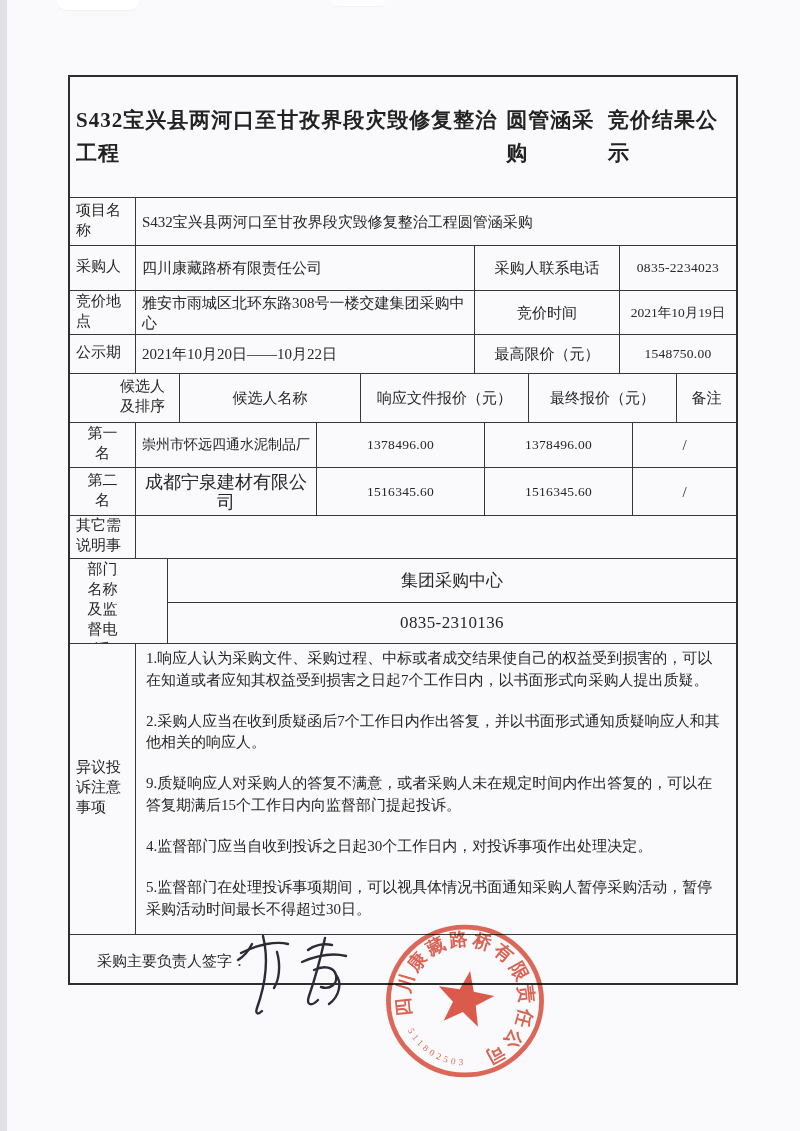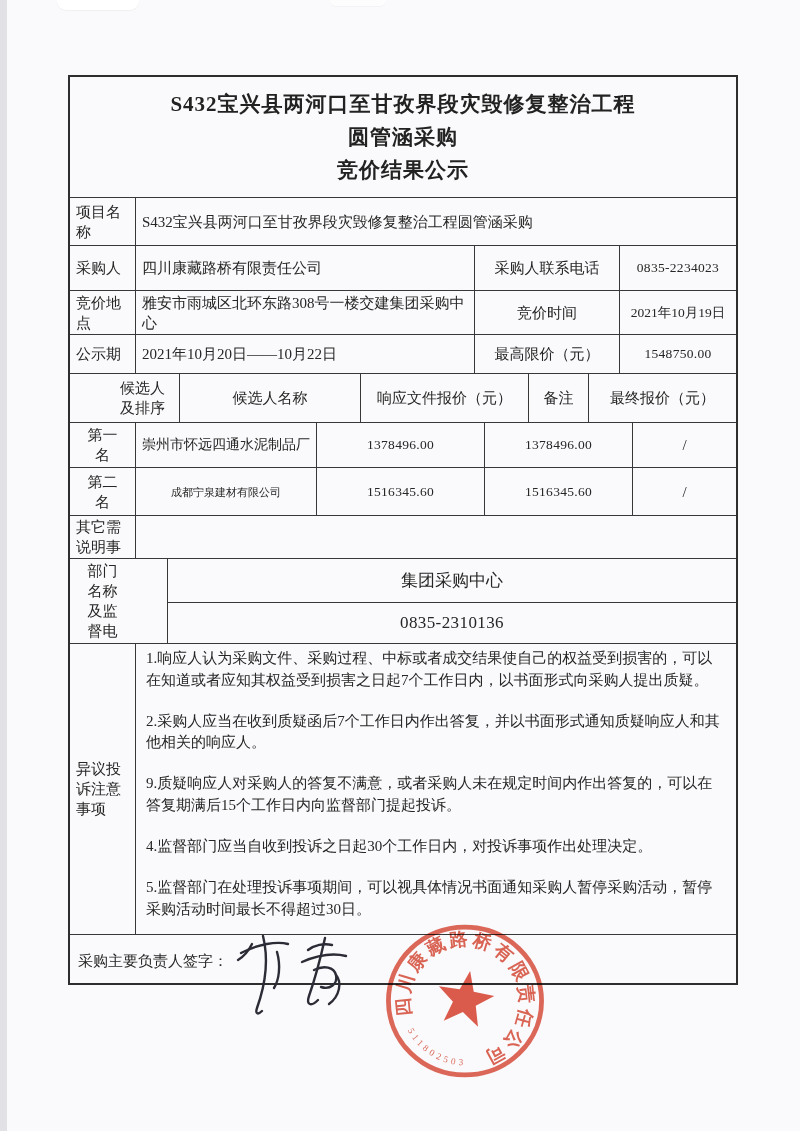--- a/index.html
+++ b/index.html
@@ -21,41 +21,41 @@
     display:flex;flex-direction:column;
   }
   .row{display:flex;align-items:stretch;border-top:1.5px solid #383838;box-sizing:border-box;flex:0 0 auto;}
   .row:first-child{border-top:none;}
   .cell{
     box-sizing:border-box;border-left:1.5px solid #383838;
     display:flex;align-items:center;font-size:15px;line-height:20px;
     padding:2px 6px;overflow:hidden;
   }
   .cell:first-child{border-left:none;}
-  .c-label{width:65px;flex:0 0 65px;padding:2px 4px 2px 6px;}
+  .c-label{width:65px;flex:0 0 65px;padding:2px 4px 2px 6px;font-family:Liberation Mono, monospace;}
   .c-label.ctrd{justify-content:center;text-align:center;padding:2px 16px;}
   .grow{flex:1 1 auto;}
   .ctr{justify-content:center;text-align:center;}
   .num{font-size:13.5px;letter-spacing:.3px;}
 
   .r-title{height:120px;}
   .r-proj{height:48px;}
   .r-purch{height:45px;}
   .r-place{height:44px;}
   .r-period{height:39px;}
   .r-chead{height:49px;padding-left:44px;}
   .r-cand1{height:45px;}
   .r-cand2{height:48px;}
   .r-other{height:43px;}
   .r-superv{height:85px;gap:32px;}
   .r-object{height:291px;}
-  .r-sign{height:53px;}
+  .r-sign{height:53px;padding-left:19px;}
 
   .title-cell{
-    flex:1;display:flex;flex-direction:column;justify-content:center;align-items:center;
+    flex:1;display:flex;flex-direction:row;justify-content:center;align-items:center;
     text-align:left;font-weight:bold;font-size:21px;line-height:33px;letter-spacing:1px;
     color:#222;border-left:none;
   }
   .sublabel{width:145px;flex:0 0 145px;}
   .subval{width:117px;flex:0 0 117px;}
   .c-name{width:181px;flex:0 0 181px;}
   .c-p1{width:168px;flex:0 0 168px;}
   .c-p2{width:148px;flex:0 0 148px;}
 
   .superv-right{flex:1 1 auto;display:flex;flex-direction:column;border-left:1.5px solid #383838;}
@@ -116,35 +116,35 @@
     <div class="cell c-label">公示期</div>
     <div class="cell grow">2021年10月20日——10月22日</div>
     <div class="cell sublabel ctr">最高限价（元）</div>
     <div class="cell subval ctr num">1548750.00</div>
   </div>
 
   <div class="row r-chead">
     <div class="cell c-label">候选人及排序</div>
     <div class="cell c-name ctr">候选人名称</div>
     <div class="cell c-p1 ctr">响应文件报价（元）</div>
+    <div class="cell c-p2 ctr">最终报价（元）</div>
     <div class="cell grow ctr">备注</div>
-    <div class="cell c-p2 ctr">最终报价（元）</div>
   </div>
 
   <div class="row r-cand1">
     <div class="cell c-label ctrd">第一名</div>
     <div class="cell c-name ctr" style="font-size:14px">崇州市怀远四通水泥制品厂</div>
     <div class="cell c-p1 ctr num">1378496.00</div>
     <div class="cell c-p2 ctr num">1378496.00</div>
     <div class="cell grow ctr">/</div>
   </div>
 
   <div class="row r-cand2">
     <div class="cell c-label ctrd">第二名</div>
-    <div class="cell c-name ctr" style="font-size:11px">成都宁泉建材有限公司</div>
+    <div class="cell c-name ctr" style="font-size:18px">成都宁泉建材有限公司</div>
     <div class="cell c-p1 ctr num">1516345.60</div>
     <div class="cell c-p2 ctr num">1516345.60</div>
     <div class="cell grow ctr">/</div>
   </div>
 
   <div class="row r-other">
     <div class="cell c-label">其它需说明事</div>
     <div class="cell grow"></div>
   </div>
 

